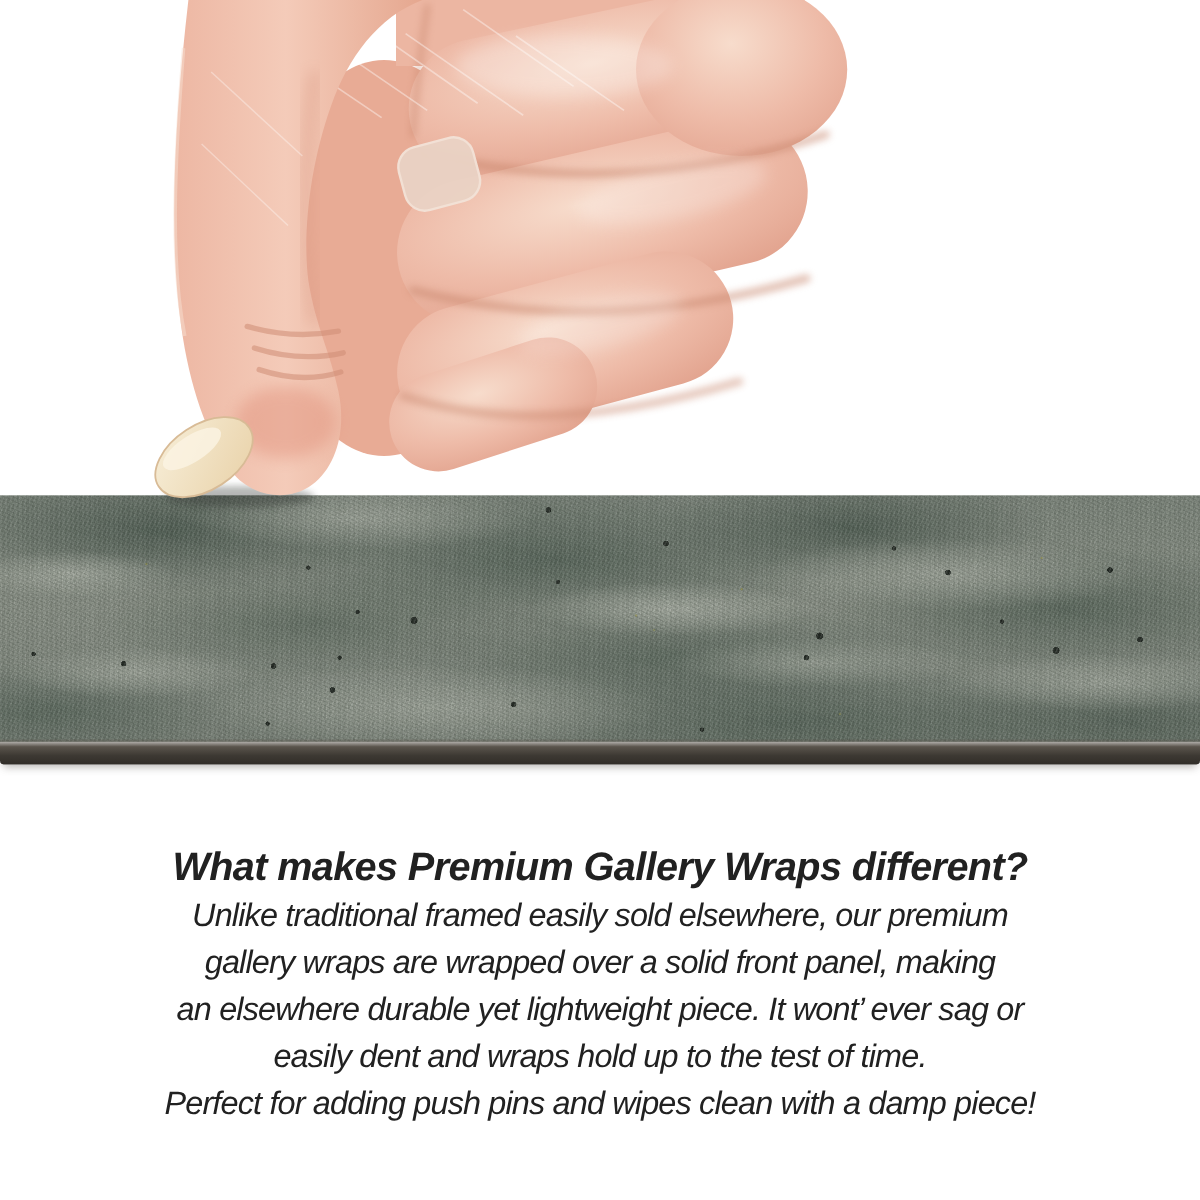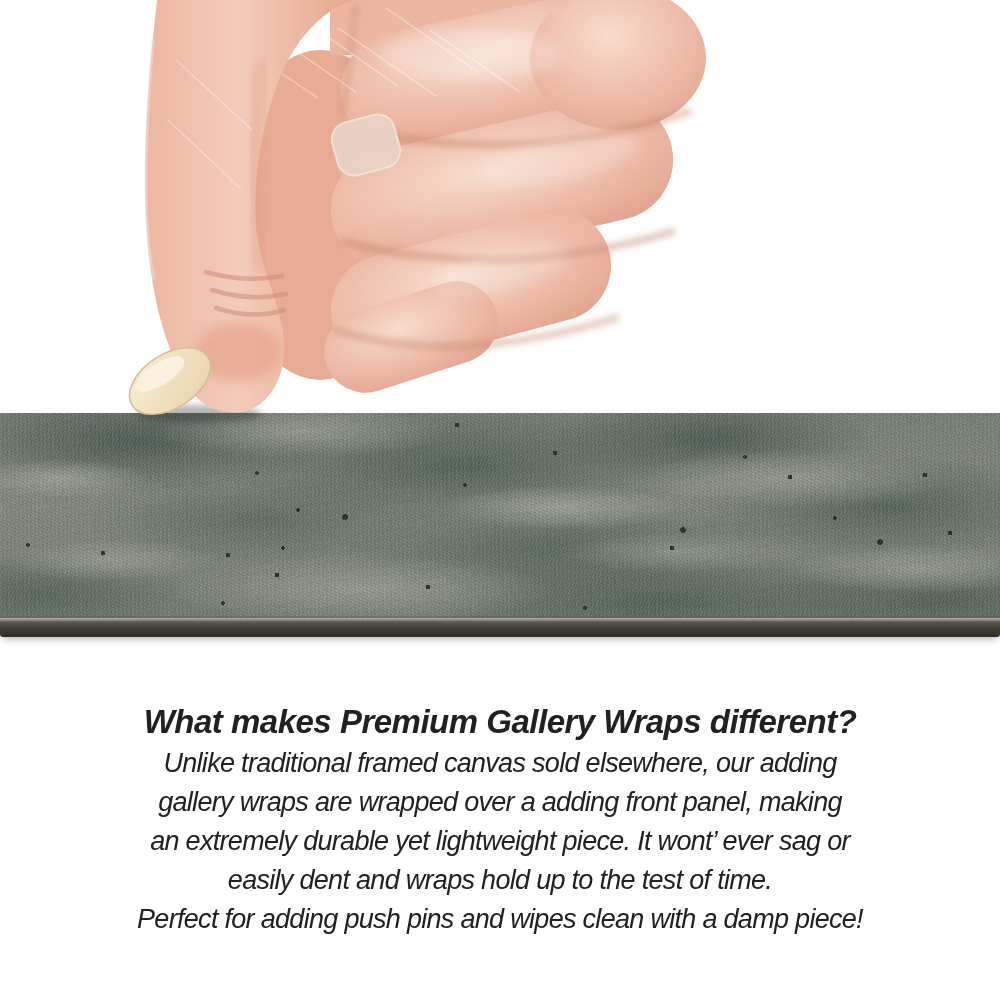--- a/index.html
+++ b/index.html
@@ -182,20 +182,20 @@
         <path d="M176,60 L252,130"></path>
           <path d="M168,120 L240,188"></path>
       </g>
       <ellipse cx="170" cy="381" rx="45" ry="27" fill="url(#nailg)" stroke="#d8bb96" stroke-width="1.5" transform="rotate(-33 170 381)"></ellipse>
       <ellipse cx="160" cy="374" rx="28" ry="11" fill="#fbf4e3" opacity=".8" transform="rotate(-33 160 374)"></ellipse>
     </g>
   </svg>
 
   <div class="info">
     <div class="info-heading">What makes Premium Gallery Wraps different?</div>
-    <div class="info-line">Unlike traditional framed canvas sold elsewhere, our adding</div>
-    <div class="info-line">gallery wraps are wrapped over a adding front panel, making</div>
-    <div class="info-line">an extremely durable yet lightweight piece. It wont’ ever sag or</div>
+    <div class="info-line">Unlike traditional framed easily sold elsewhere, our premium</div>
+    <div class="info-line">gallery wraps are wrapped over a solid front panel, making</div>
+    <div class="info-line">an elsewhere durable yet lightweight piece. It wont’ ever sag or</div>
     <div class="info-line">easily dent and wraps hold up to the test of time.</div>
     <div class="info-line">Perfect for adding push pins and wipes clean with a damp piece!</div>
   </div>
 
 </div>
 
 </body></html>

